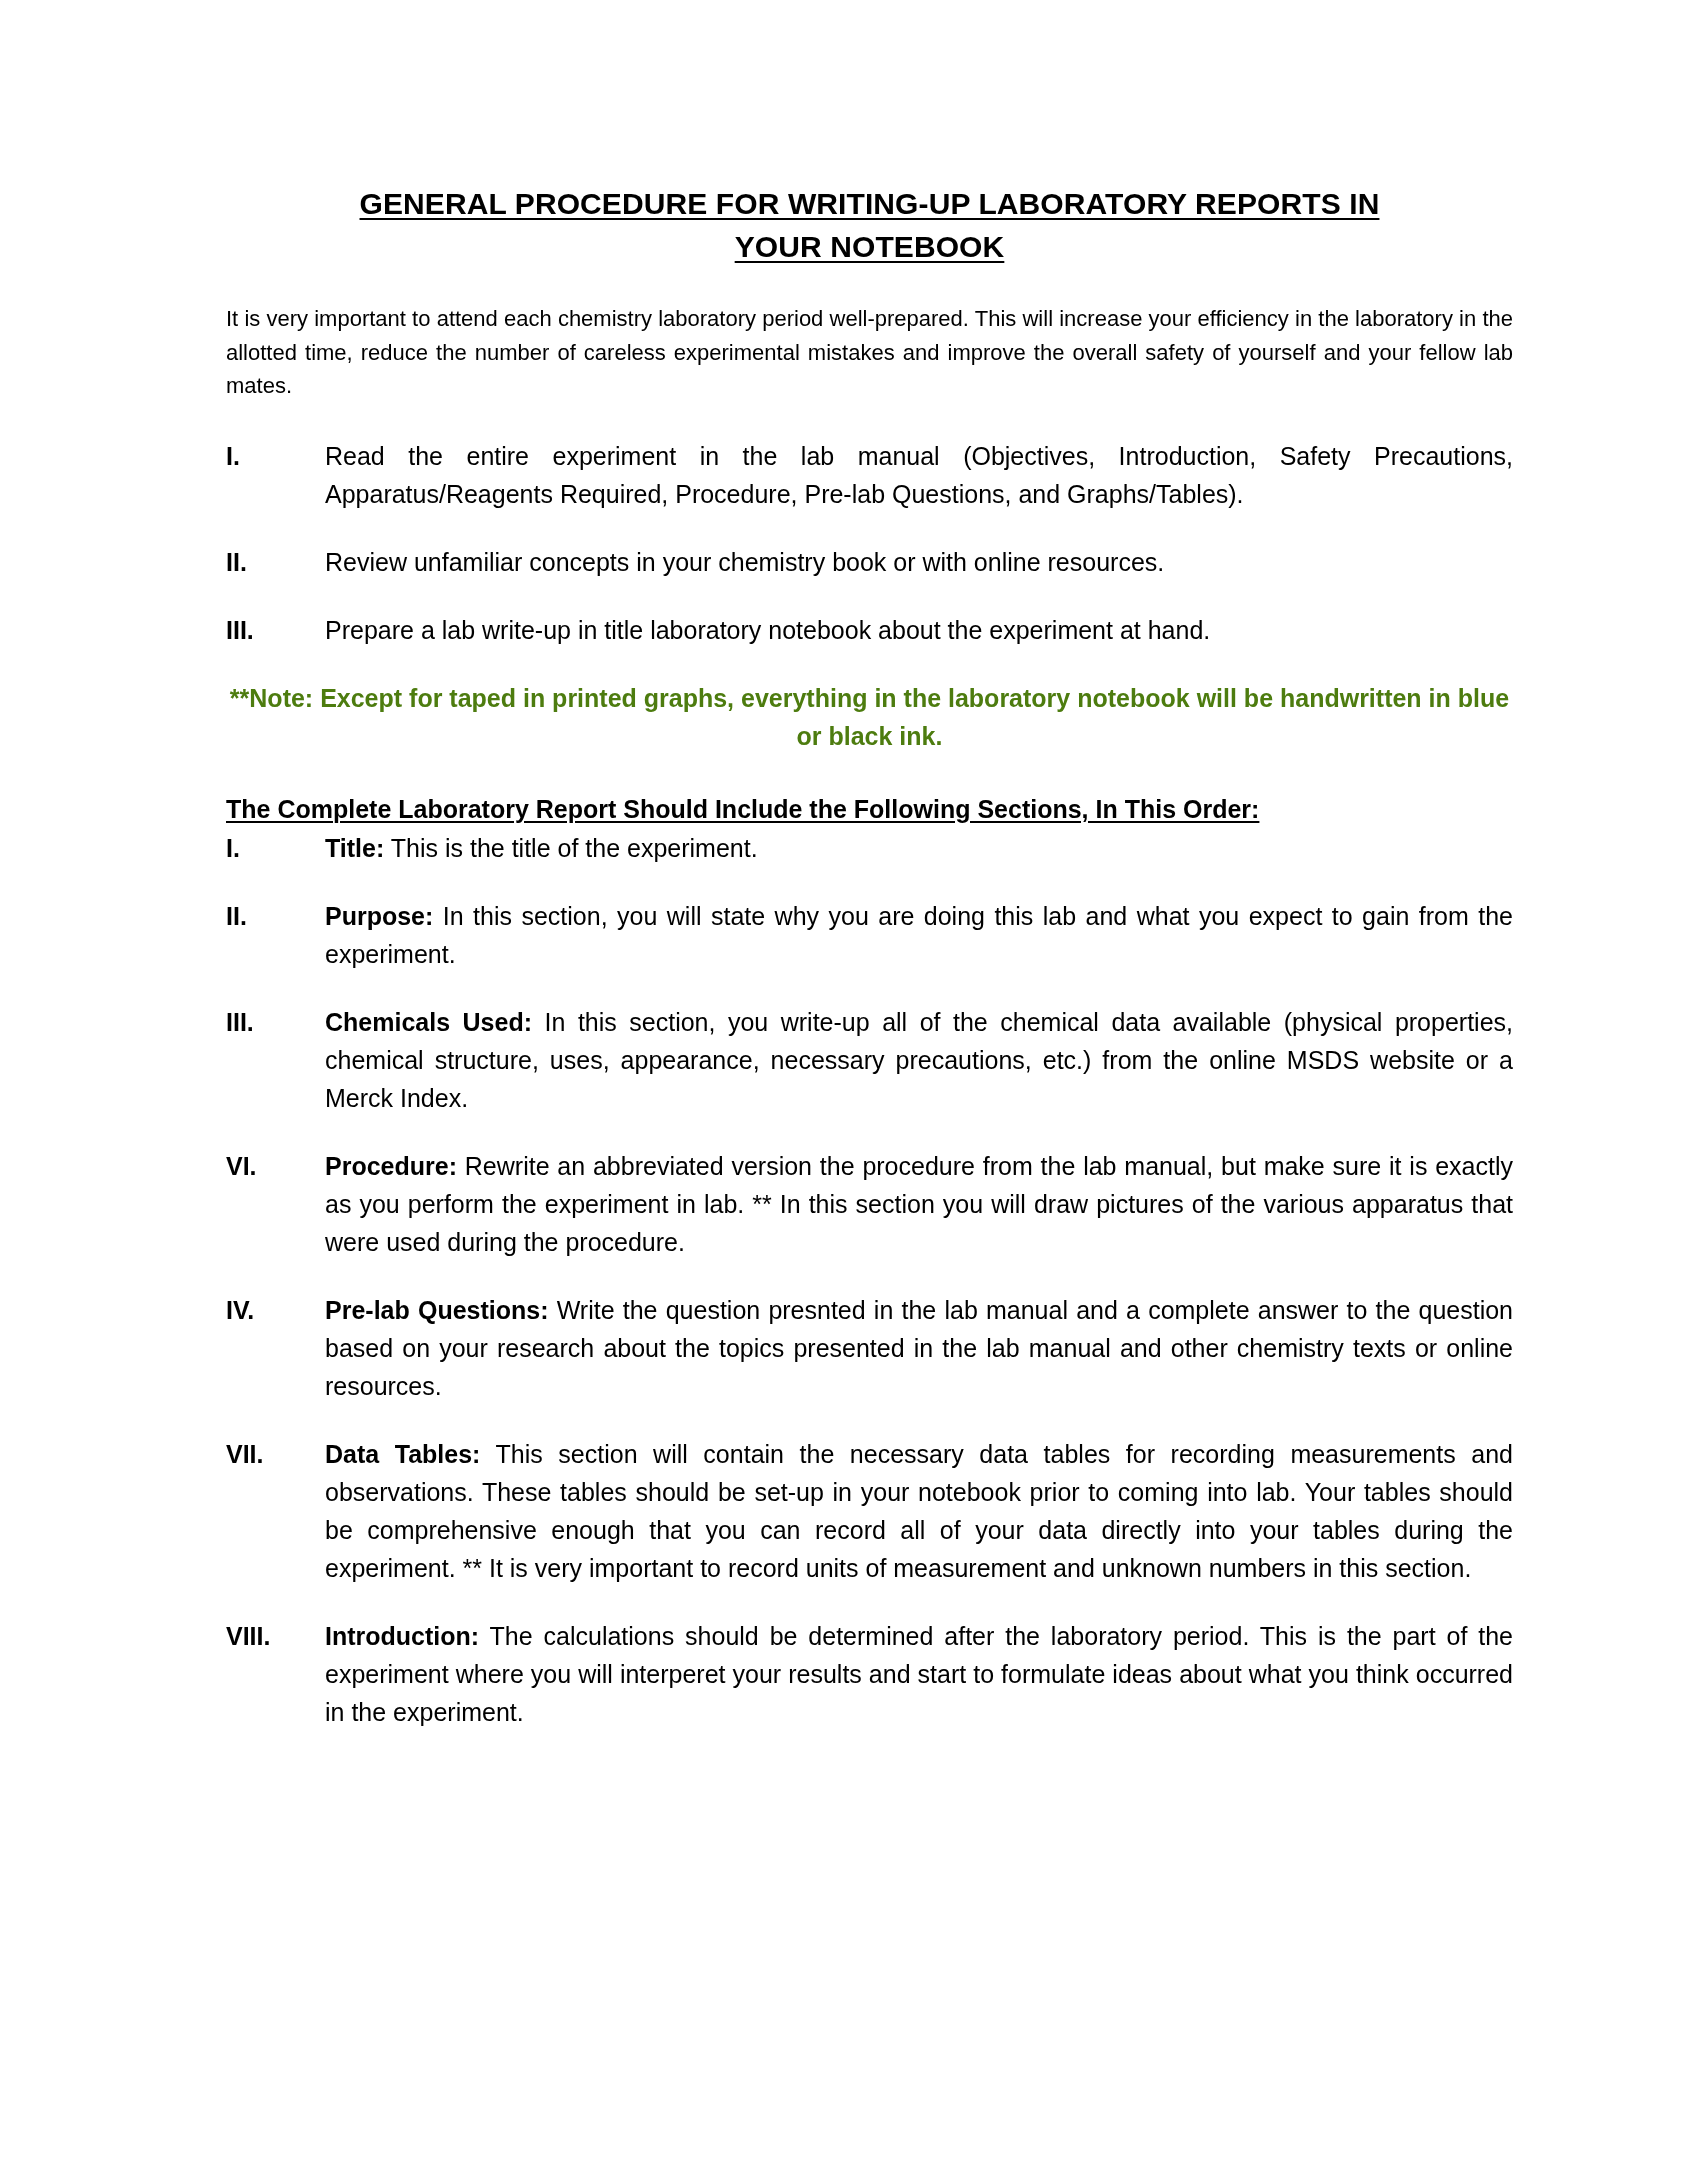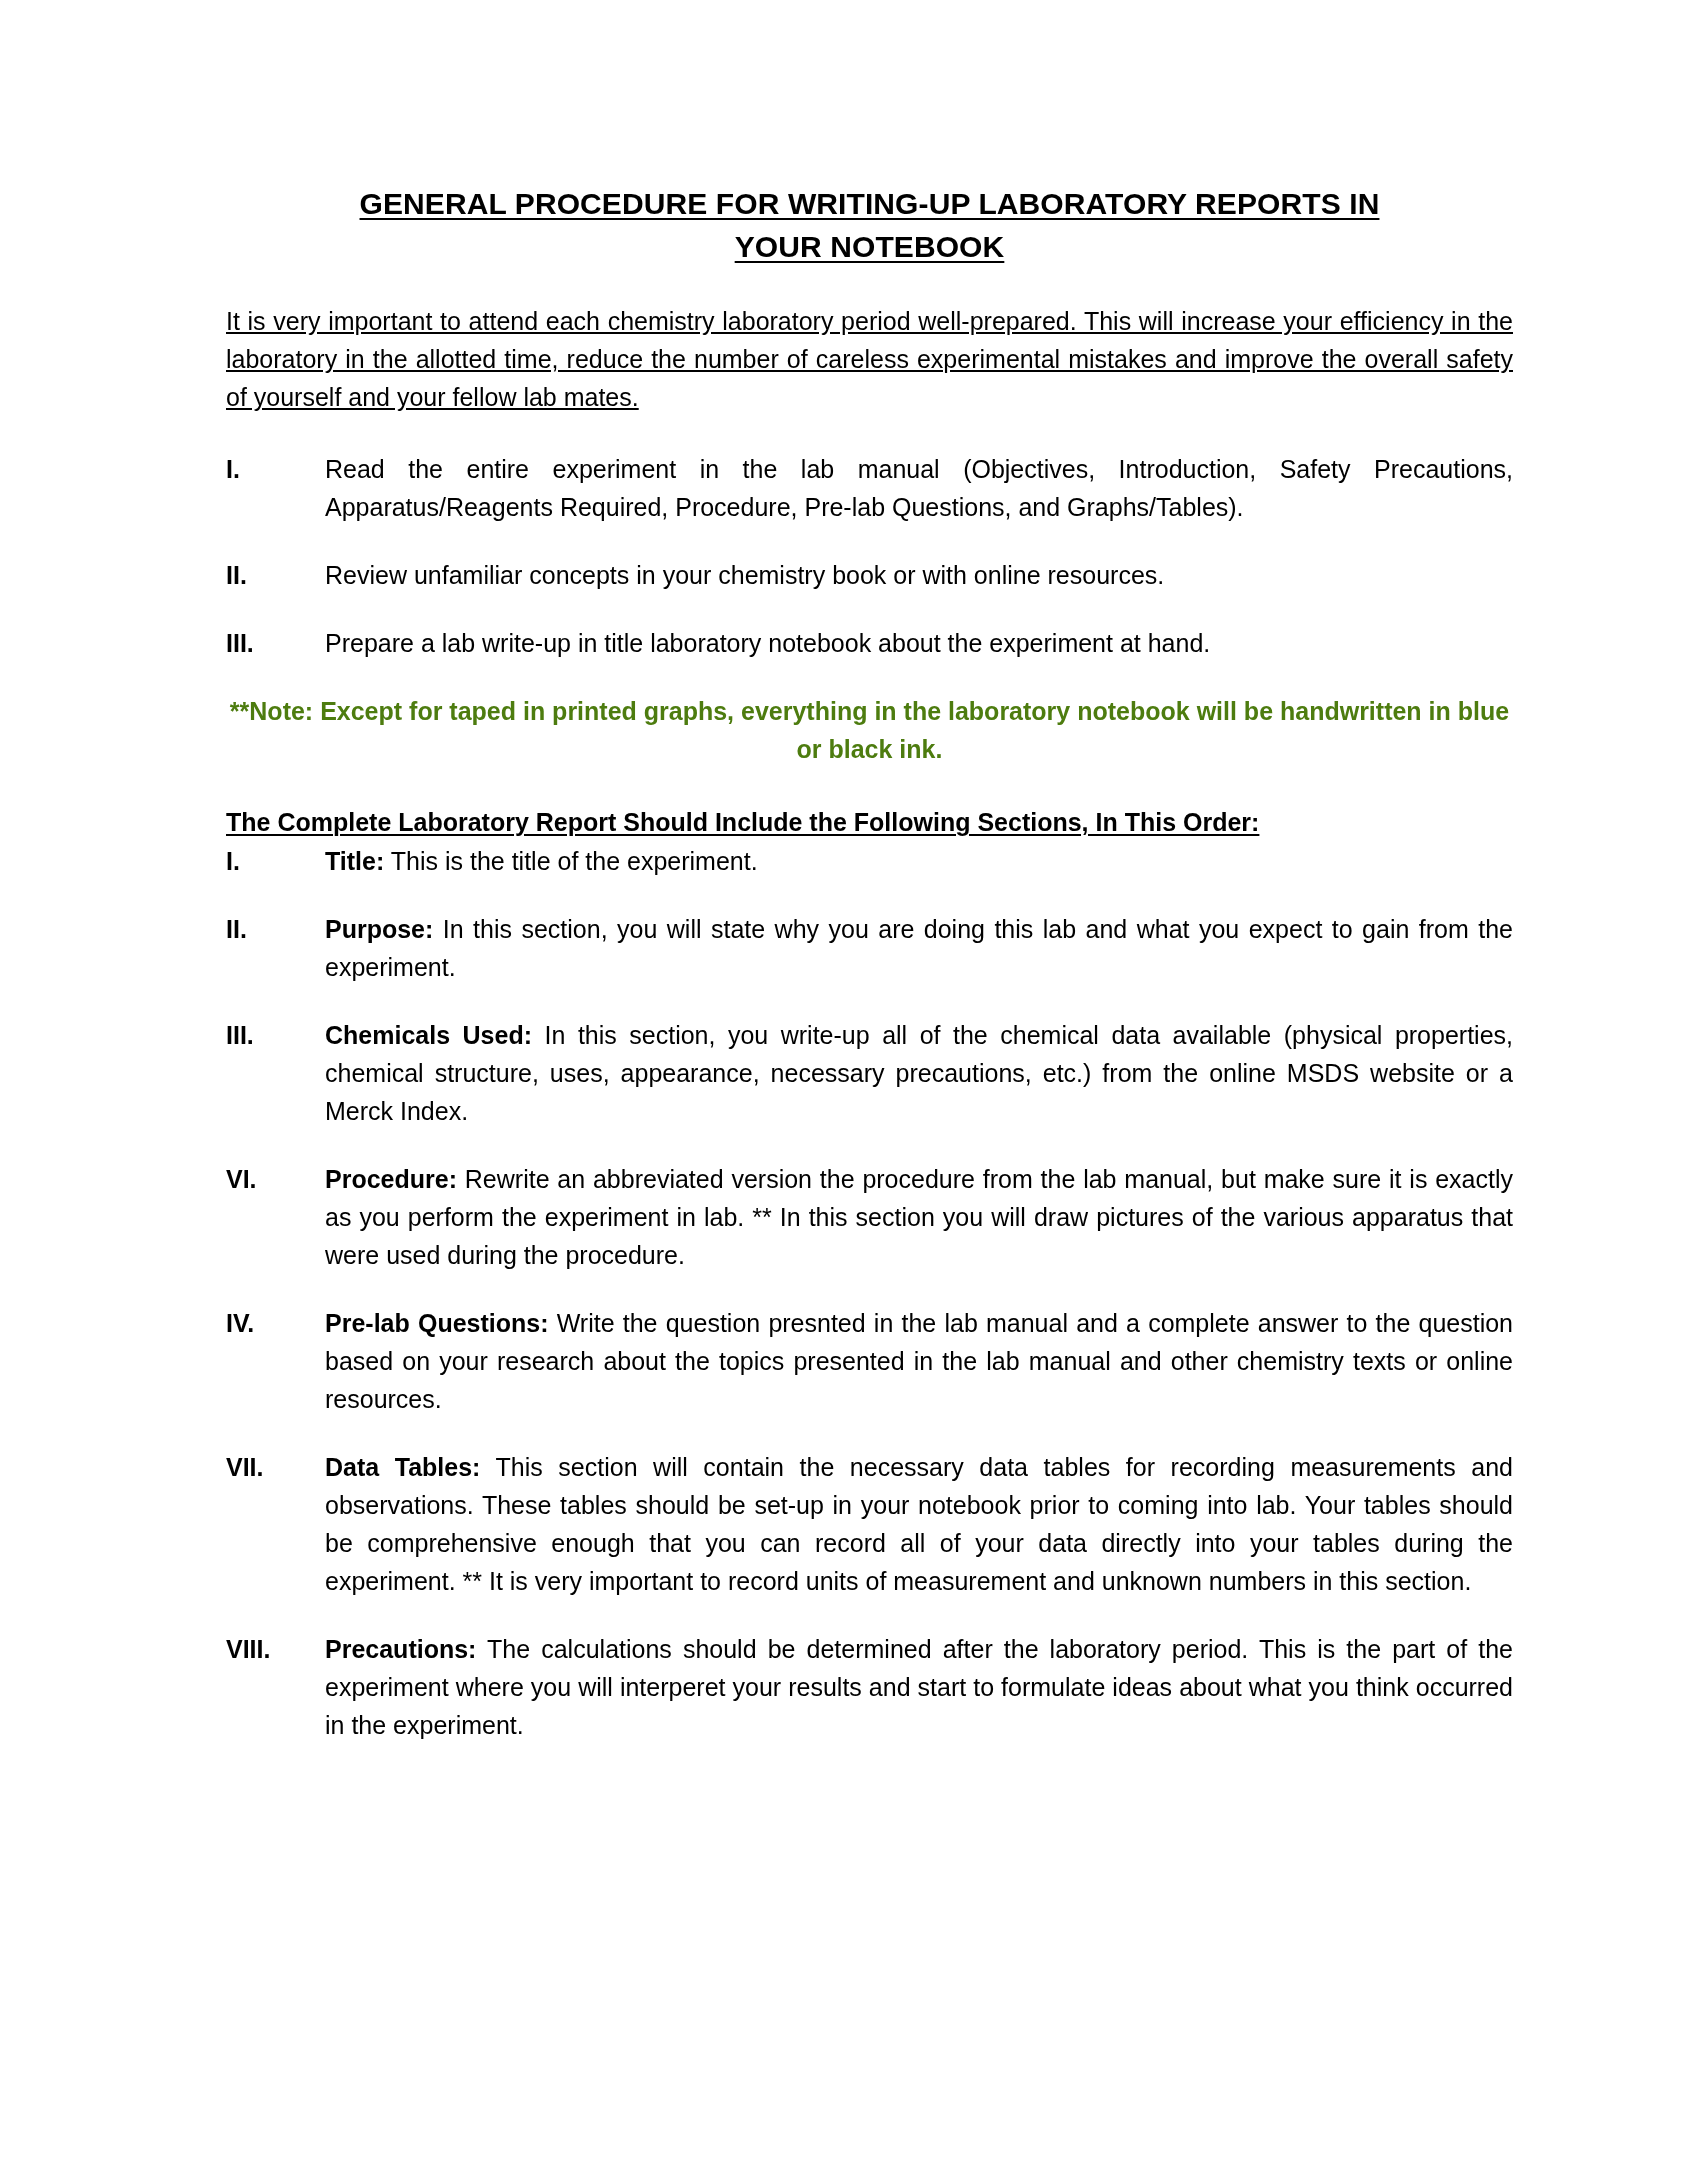--- a/index.html
+++ b/index.html
@@ -34,26 +34,25 @@
     margin: 0 0 34px 0;
     letter-spacing: 0.1px;
   }
   .doc-title .tl {
     text-decoration: underline;
     text-underline-offset: 4px;
     text-decoration-thickness: 2px;
   }
 
   .intro {
-    font-size: 25px;
+    font-size: 22px;
     line-height: 1.52;
     text-align: justify;
     text-justify: inter-word;
     margin: 0 0 34px 0;
-    text-decoration: underline;
   }
 
   .section-head {
     font-size: 25px;
     font-weight: bold;
     line-height: 1.45;
     margin: 0 0 2px 0;
   }
   .section-head span.hd {
     text-decoration: underline;
@@ -146,18 +145,18 @@
     <li class="item">
       <span class="num">VI.</span><span class="lbl">Procedure:</span><span> Rewrite an abbreviated version the procedure from the lab manual, but make sure it is exactly as you perform the experiment in lab. ** In this section you will draw pictures of the various apparatus that were used during the procedure.</span>
     </li>
     <li class="item">
       <span class="num">IV.</span><span class="lbl">Pre-lab Questions:</span><span> Write the question presnted in the lab manual and a complete answer to the question based on your research about the topics presented in the lab manual and other chemistry texts or online resources.</span>
     </li>
     <li class="item">
       <span class="num">VII.</span><span class="lbl">Data Tables:</span><span> This section will contain the necessary data tables for recording measurements and observations. These tables should be set-up in your notebook prior to coming into lab. Your tables should be comprehensive enough that you can record all of your data directly into your tables during the experiment. ** It is very important to record units of measurement and unknown numbers in this section.</span>
     </li>
     <li class="item">
-      <span class="num">VIII.</span><span class="lbl">Precautions:</span><span> The calculations should be determined after the laboratory period. This is the part of the experiment where you will interperet your results and start to formulate ideas about what you think occurred in the experiment.</span>
+      <span class="num">VIII.</span><span class="lbl">Introduction:</span><span> The calculations should be determined after the laboratory period. This is the part of the experiment where you will interperet your results and start to formulate ideas about what you think occurred in the experiment.</span>
     </li>
   </ol>
 
 </div>
 
 
 </body></html>

